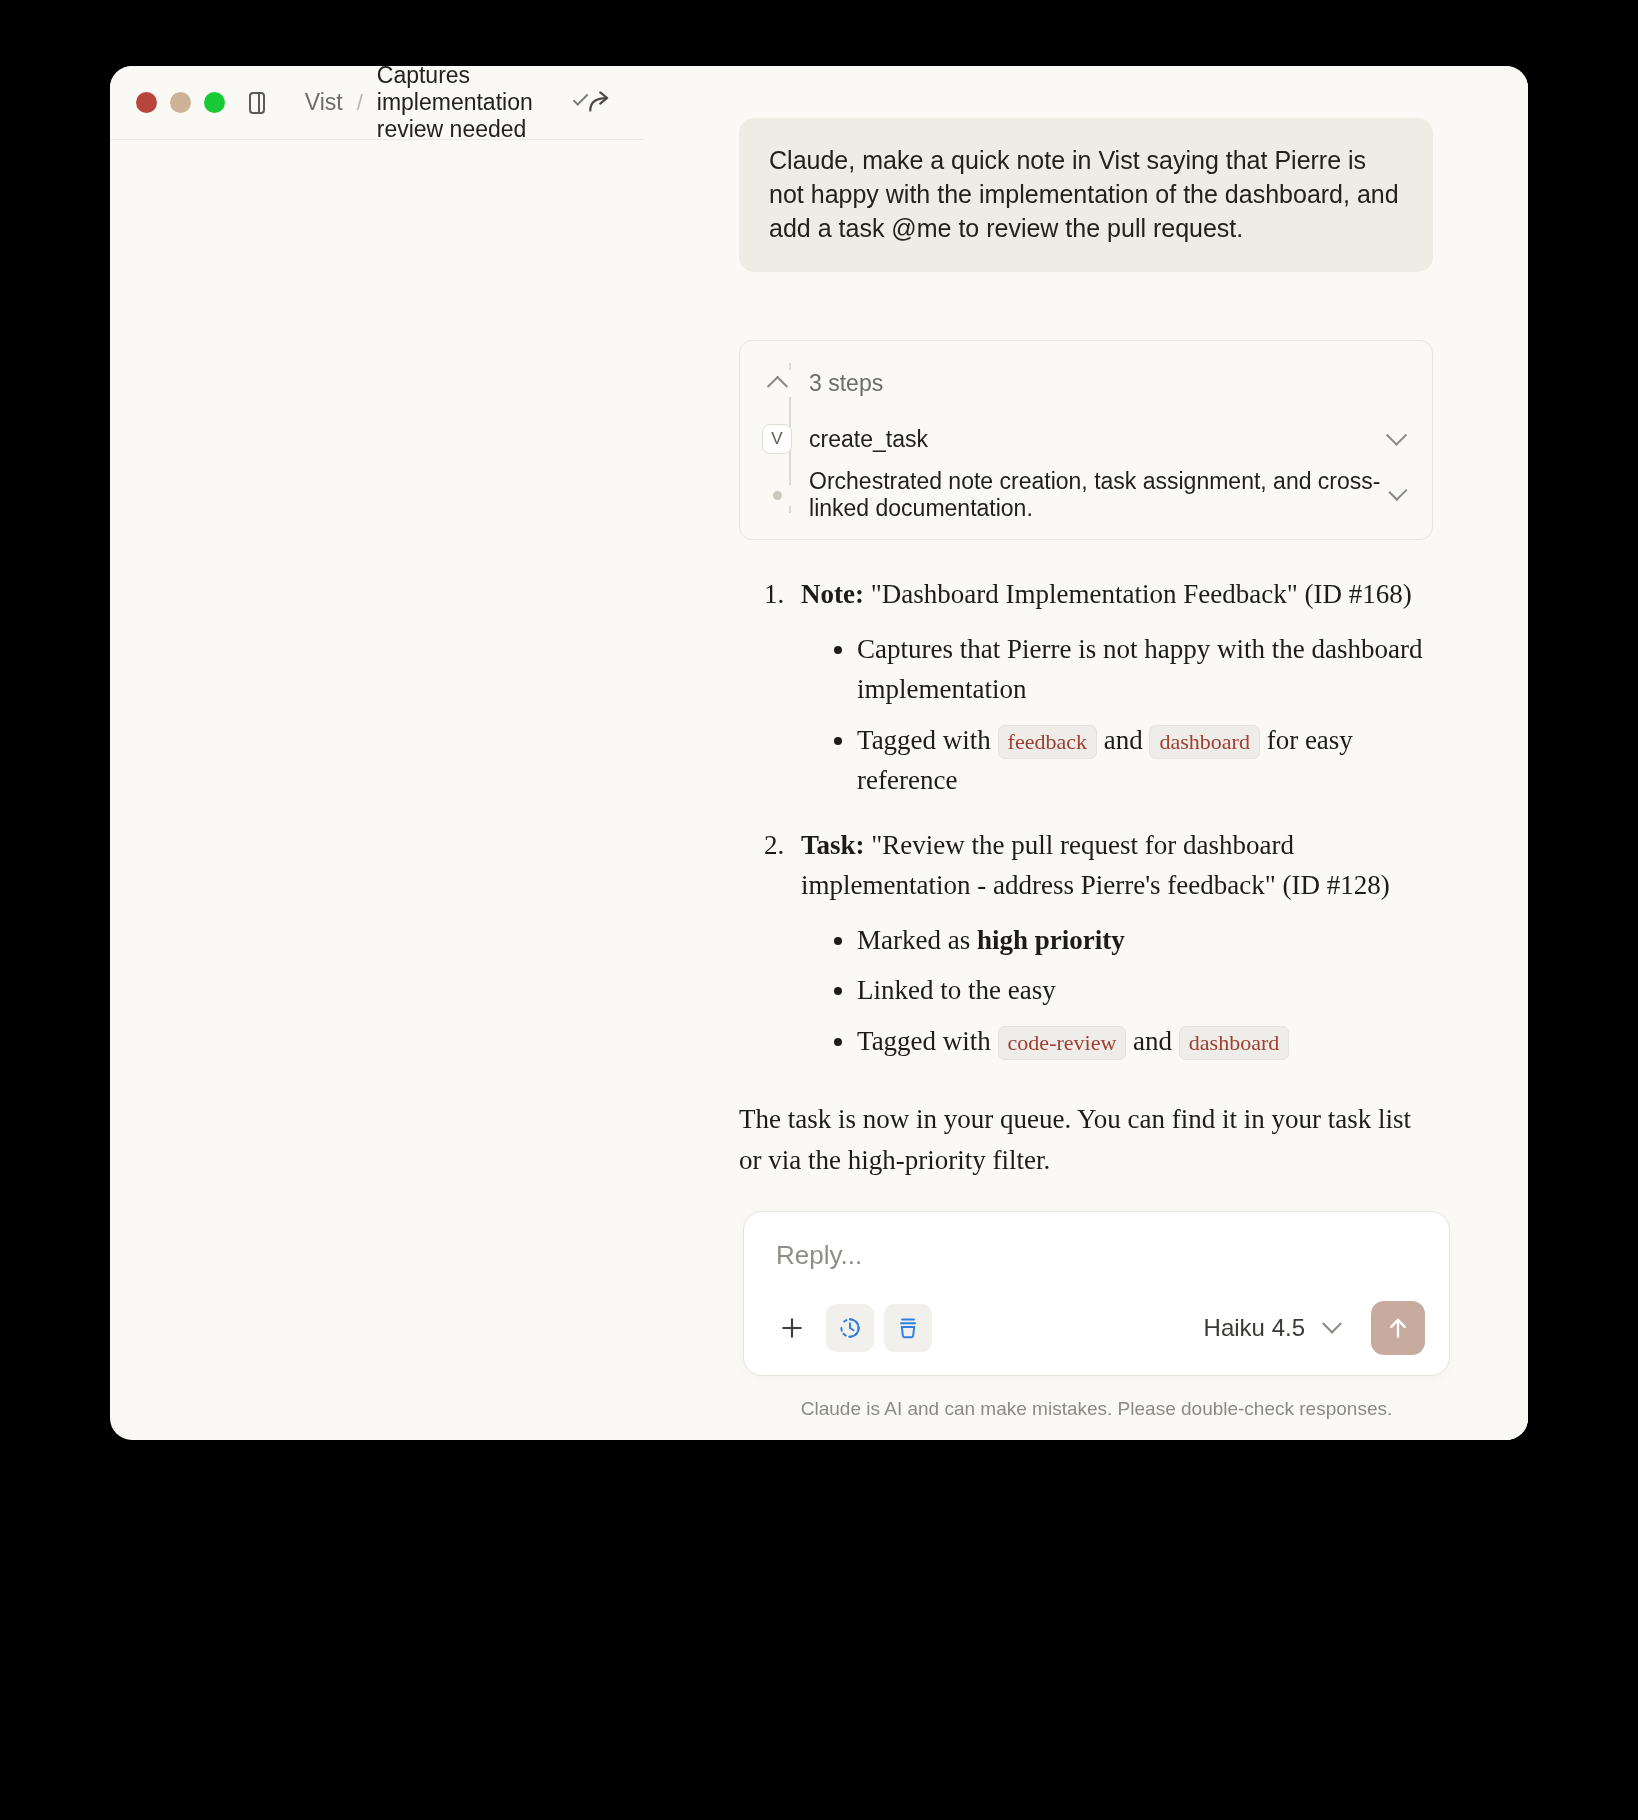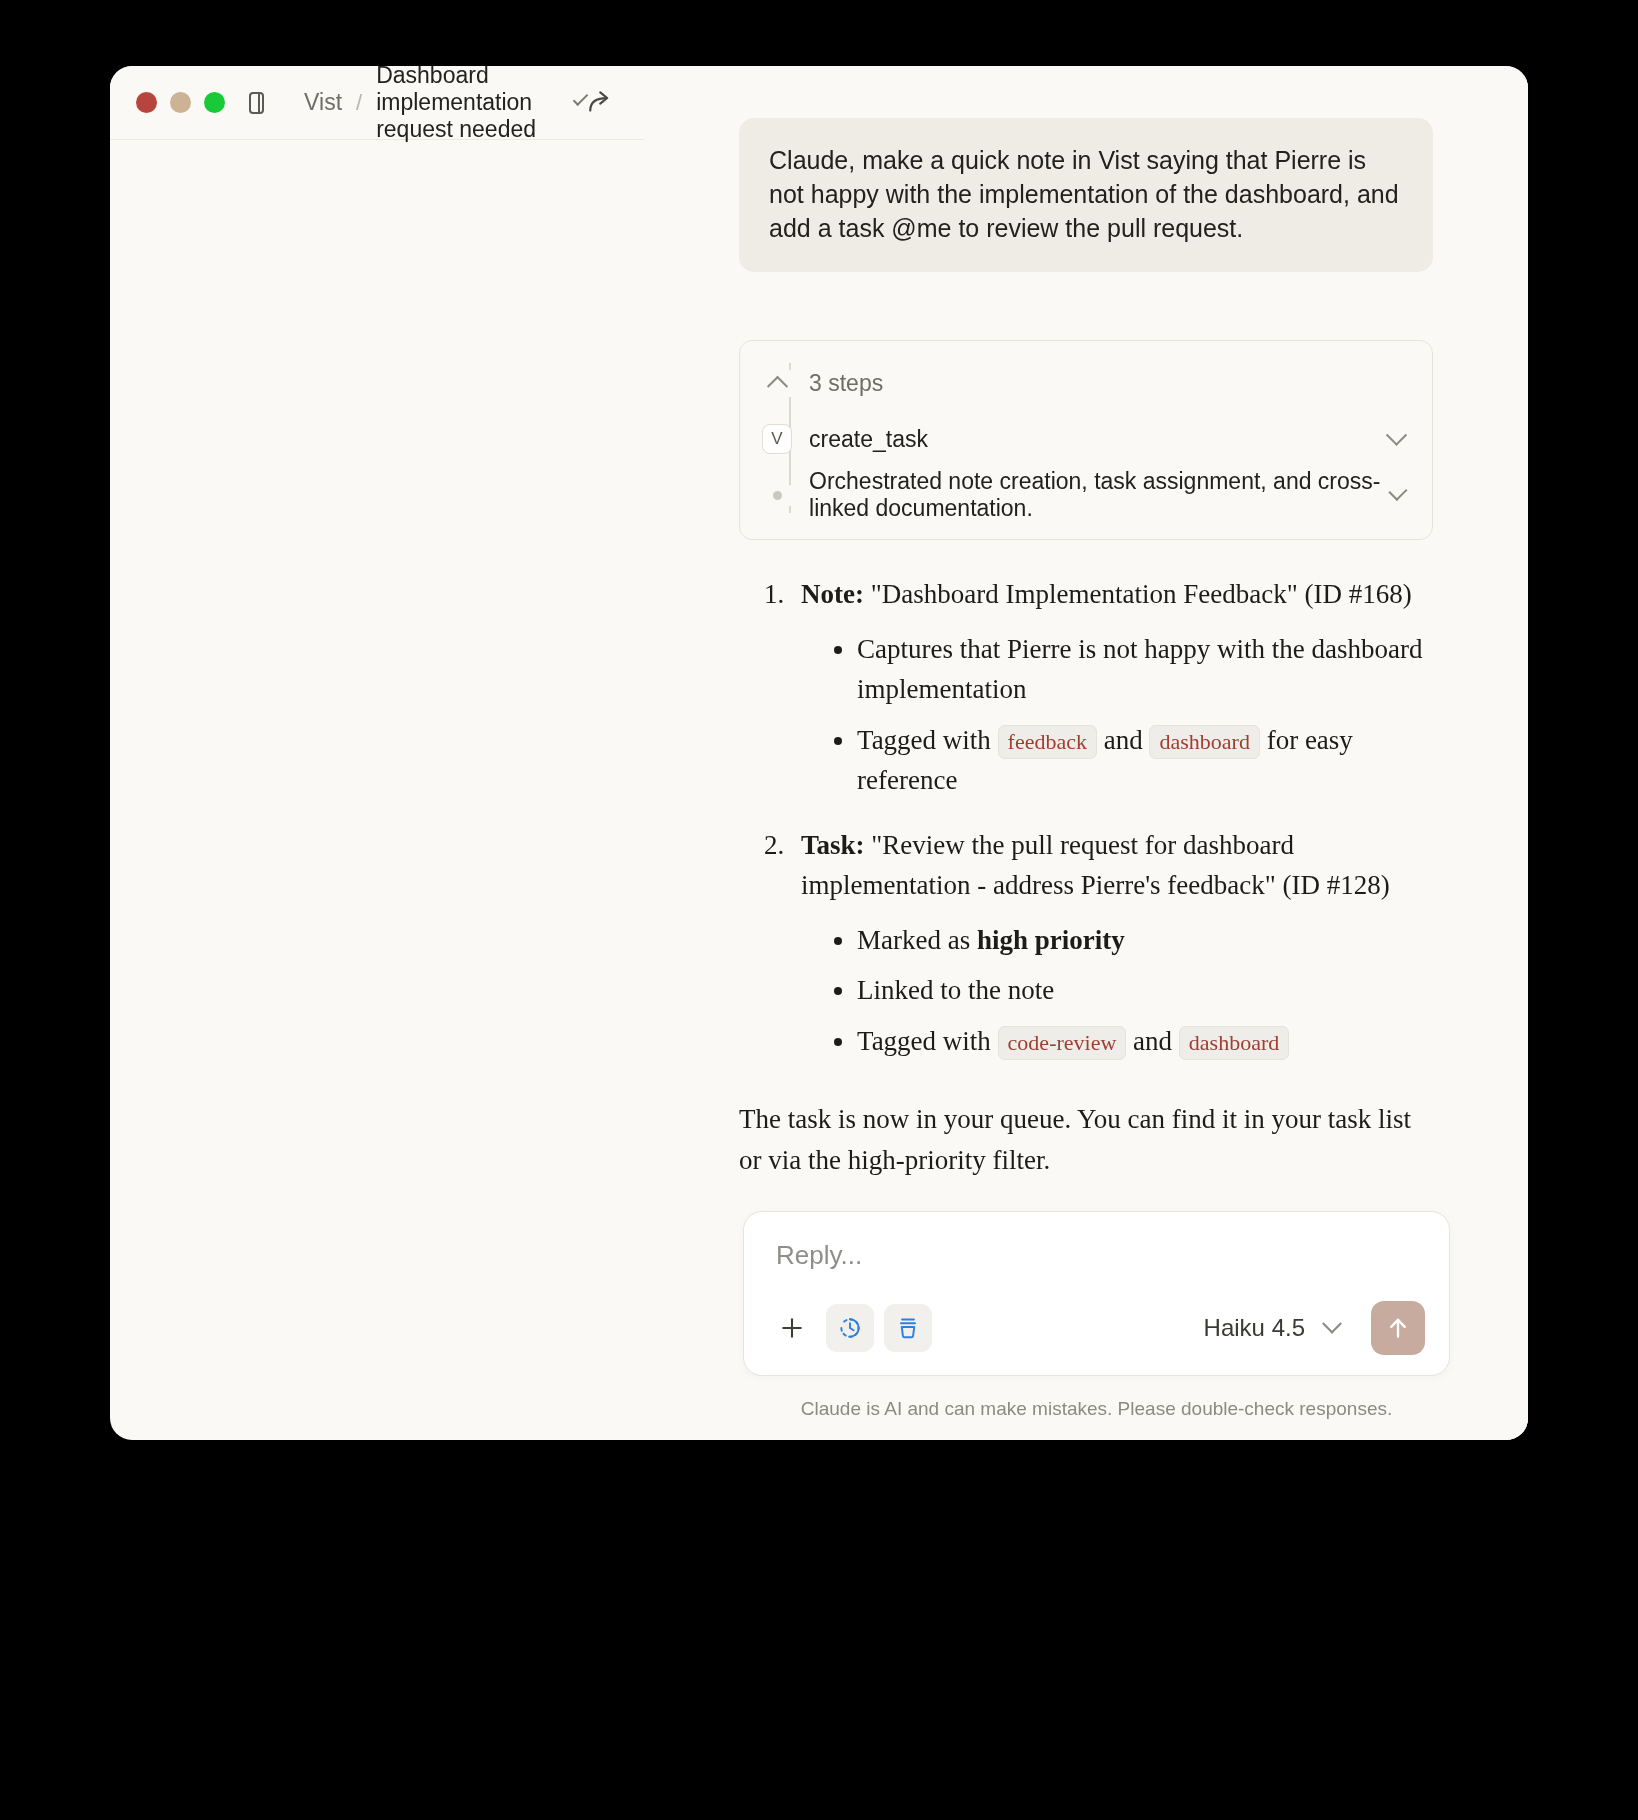--- a/index.html
+++ b/index.html
@@ -328,21 +328,21 @@
       <span class="dot red"></span>
       <span class="dot yellow"></span>
       <span class="dot green"></span>
     </div>
 
     <div class="sidebar-toggle"></div>
 
     <div class="breadcrumb">
       <span class="crumb-root">Vist</span>
       <span class="crumb-sep">/</span>
-      <span class="crumb-title">Dashboard implementation request needed</span>
+      <span class="crumb-title">Captures implementation review needed</span>
       <span class="chev"></span>
     </div>
 
     <div class="titlebar-spacer"></div>
 
     <span class="share-icon">
       <svg viewBox="0 0 24 24" width="30" height="30" fill="none" stroke="currentColor" stroke-width="1.8" stroke-linecap="round" stroke-linejoin="round">
         <path d="M5 18 C5 11, 10 8, 18 8"></path>
         <polyline points="13,3.5 18.5,8 13,12.5"></polyline>
       </svg>
@@ -392,21 +392,21 @@
             <strong>Note:</strong><span> "Dashboard Implementation Feedback" (ID #168)</span>
             <ul class="sub-list">
               <li><span>Captures that Pierre is not happy with the dashboard implementation</span></li>
               <li><span>Tagged with </span><code>feedback</code><span> and </span><code>dashboard</code><span> for easy reference</span></li>
             </ul>
           </li>
           <li>
             <strong>Task:</strong><span> "Review the pull request for dashboard implementation - address Pierre's feedback" (ID #128)</span>
             <ul class="sub-list">
               <li><span>Marked as </span><strong>high priority</strong></li>
-              <li><span>Linked to the note</span></li>
+              <li><span>Linked to the easy</span></li>
               <li><span>Tagged with </span><code>code-review</code><span> and </span><code>dashboard</code></li>
             </ul>
           </li>
         </ol>
 
         <p class="tail">The task is now in your queue. You can find it in your task list or via the high-priority filter.</p>
       </div>
 
       <div class="actions">
         <span class="action-btn">

